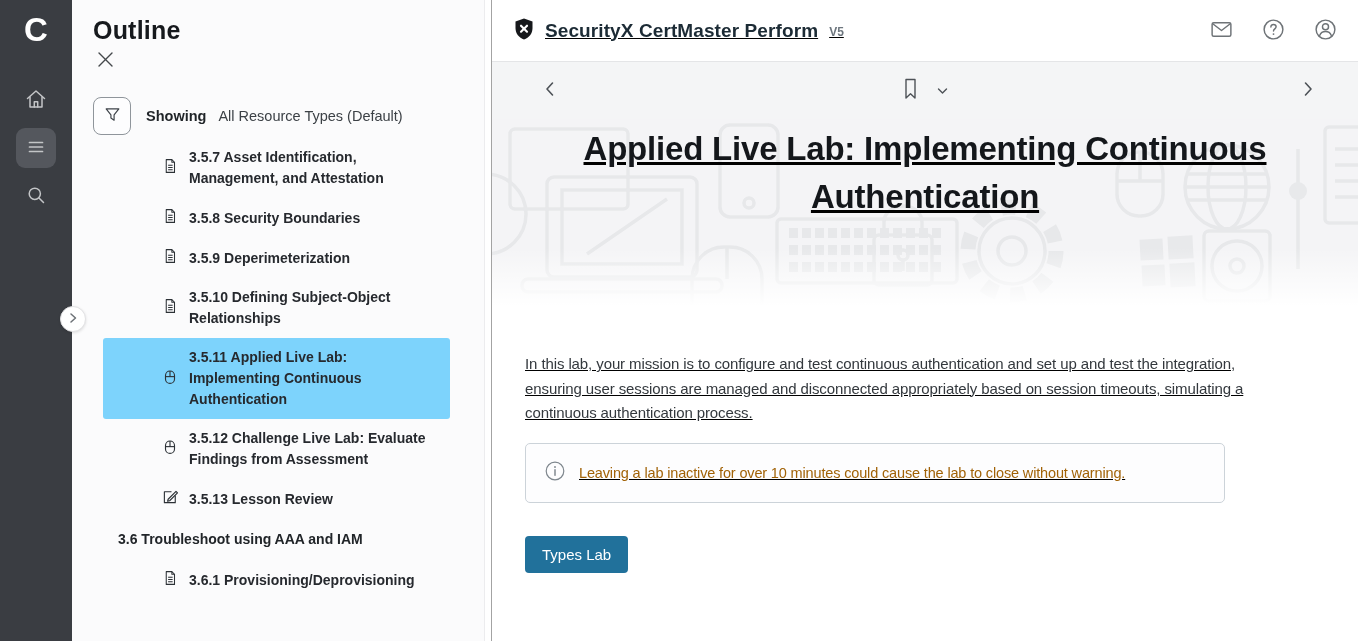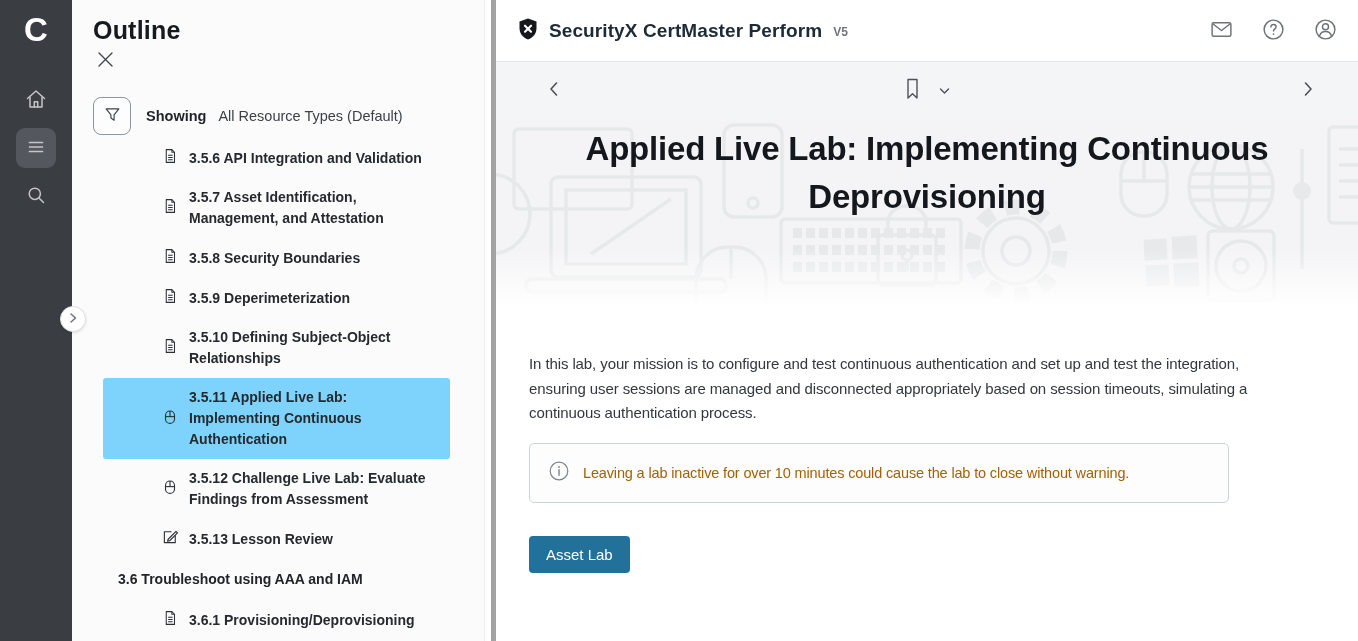--- a/index.html
+++ b/index.html
@@ -39,22 +39,22 @@
   .item .doc-ic { color:#2c3136; flex-shrink:0; }
   .item .txt { font-size:14px; font-weight:600; color:#26292e; line-height:21px; max-width:260px; }
   .item.w-narrow .txt { max-width:218px; }
   .blank-line { display:block; height:21px; }
   .section-row { margin:0 34px 0 31px; padding:10px 0 10px 15px; font-size:14px; font-weight:700;
                  color:#212529; line-height:21px; cursor:pointer; }
   .scroll-thumb { position:absolute; right:2px; top:505px; width:7px; height:44px;
                   background:#8f9398; border-radius:4px; cursor:pointer; }
 
   
-  .content { flex:1; margin-left:6px; border-left:5px solid #a3a3a3; background:#fff;
-             display:flex; flex-direction:column; min-width:0; }
+  .content { flex:1; margin-left:6px; border-left:1px solid #a3a3a3; background:#fff;
+             display:flex; flex-direction:column; min-width:0;text-decoration:underline; }
   .topbar { height:61px; display:flex; align-items:center; padding:0 20px 0 20px; background:#fff; }
   .brand { display:flex; align-items:center; gap:9px; }
   .brand-title { font-size:19px; font-weight:700; color:#1c2b35; letter-spacing:.1px; }
   .brand-ver { font-size:12px; font-weight:600; color:#6d767e; margin-left:2px; margin-top:3px; }
   .top-icons { margin-left:auto; display:flex; align-items:center; gap:27px; color:#6e7377; }
   .icon-btn { background:none; border:none; cursor:pointer; color:#6e7377; display:flex; align-items:center; }
 
   .navstrip { height:58px; background:#f4f5f6; border-top:1px solid #e4e5e7; position:relative;
               display:flex; align-items:center; }
   .nav-back { margin-left:50px; }
@@ -143,32 +143,20 @@
           </svg>
         </span>
       </button>
       <span class="showing">Showing</span>
       <span class="filter-value">All Resource Types (Default)</span>
     </div>
 
     <div class="list">
 
 
-      <div class="item">
-        <span class="doc-ic">
-          <svg width="18" height="18" viewBox="0 0 24 24" fill="none" stroke="currentColor" stroke-width="1.4" stroke-linejoin="round">
-            <path d="M7 3.5 H14.5 L18 7 V20.5 H7 Z"></path>
-              <path d="M14.5 3.5 V7 H18"></path>
-              <line x1="9.5" y1="11" x2="15.5" y2="11"></line>
-              <line x1="9.5" y1="14" x2="15.5" y2="14"></line>
-              <line x1="9.5" y1="17" x2="15.5" y2="17"></line>
-          </svg>
-        </span>
-        <span class="txt">3.5.6 API Integration and Validation</span>
-      </div>
 
       <div class="item">
         <span class="doc-ic">
           <svg width="18" height="18" viewBox="0 0 24 24" fill="none" stroke="currentColor" stroke-width="1.4" stroke-linejoin="round">
             <path d="M7 3.5 H14.5 L18 7 V20.5 H7 Z"></path>
               <path d="M14.5 3.5 V7 H18"></path>
               <line x1="9.5" y1="11" x2="15.5" y2="11"></line>
               <line x1="9.5" y1="14" x2="15.5" y2="14"></line>
               <line x1="9.5" y1="17" x2="15.5" y2="17"></line>
           </svg>
@@ -386,34 +374,34 @@
           <line x1="843" y1="78" x2="866" y2="78"></line>
         </g>
         <g fill="#e8e9eb">
           <rect x="648" y="120" width="23" height="21" transform="rotate(-3 660 130)"></rect>
           <rect x="676" y="117" width="25" height="23" transform="rotate(-3 688 128)"></rect>
           <rect x="650" y="146" width="23" height="21" transform="rotate(-3 661 156)"></rect>
           <rect x="678" y="144" width="25" height="24" transform="rotate(-3 690 156)"></rect>
           <circle cx="806" cy="72" r="9"></circle>
         </g>
       </svg>
-      <h1 class="page-title">Applied Live Lab: Implementing Continuous Deprovisioning</h1>
+      <h1 class="page-title">Applied Live Lab: Implementing Continuous Authentication</h1>
     </div>
 
     <div class="page-body">
       <p class="intro">In this lab, your mission is to configure and test continuous authentication and set up and test the integration, ensuring user sessions are managed and disconnected appropriately based on session timeouts, simulating a continuous authentication process.</p>
 
       <div class="notice">
         <span>
           <svg width="22" height="22" viewBox="0 0 24 24" fill="none" stroke="#7e868d" stroke-width="1.3">
             <circle cx="12" cy="12" r="9.6"></circle>
             <line x1="12" y1="10.7" x2="12" y2="16.6" stroke-width="1.6" stroke-linecap="round"></line>
             <circle cx="12" cy="7.6" r="1" fill="#7e868d" stroke="none"></circle>
           </svg>
         </span>
         <span class="notice-text">Leaving a lab inactive for over 10 minutes could cause the lab to close without warning.</span>
       </div>
 
-      <button class="start-btn">Asset Lab</button>
+      <button class="start-btn">Types Lab</button>
     </div>
 
   </main>
 </div>
 
 </body></html>

